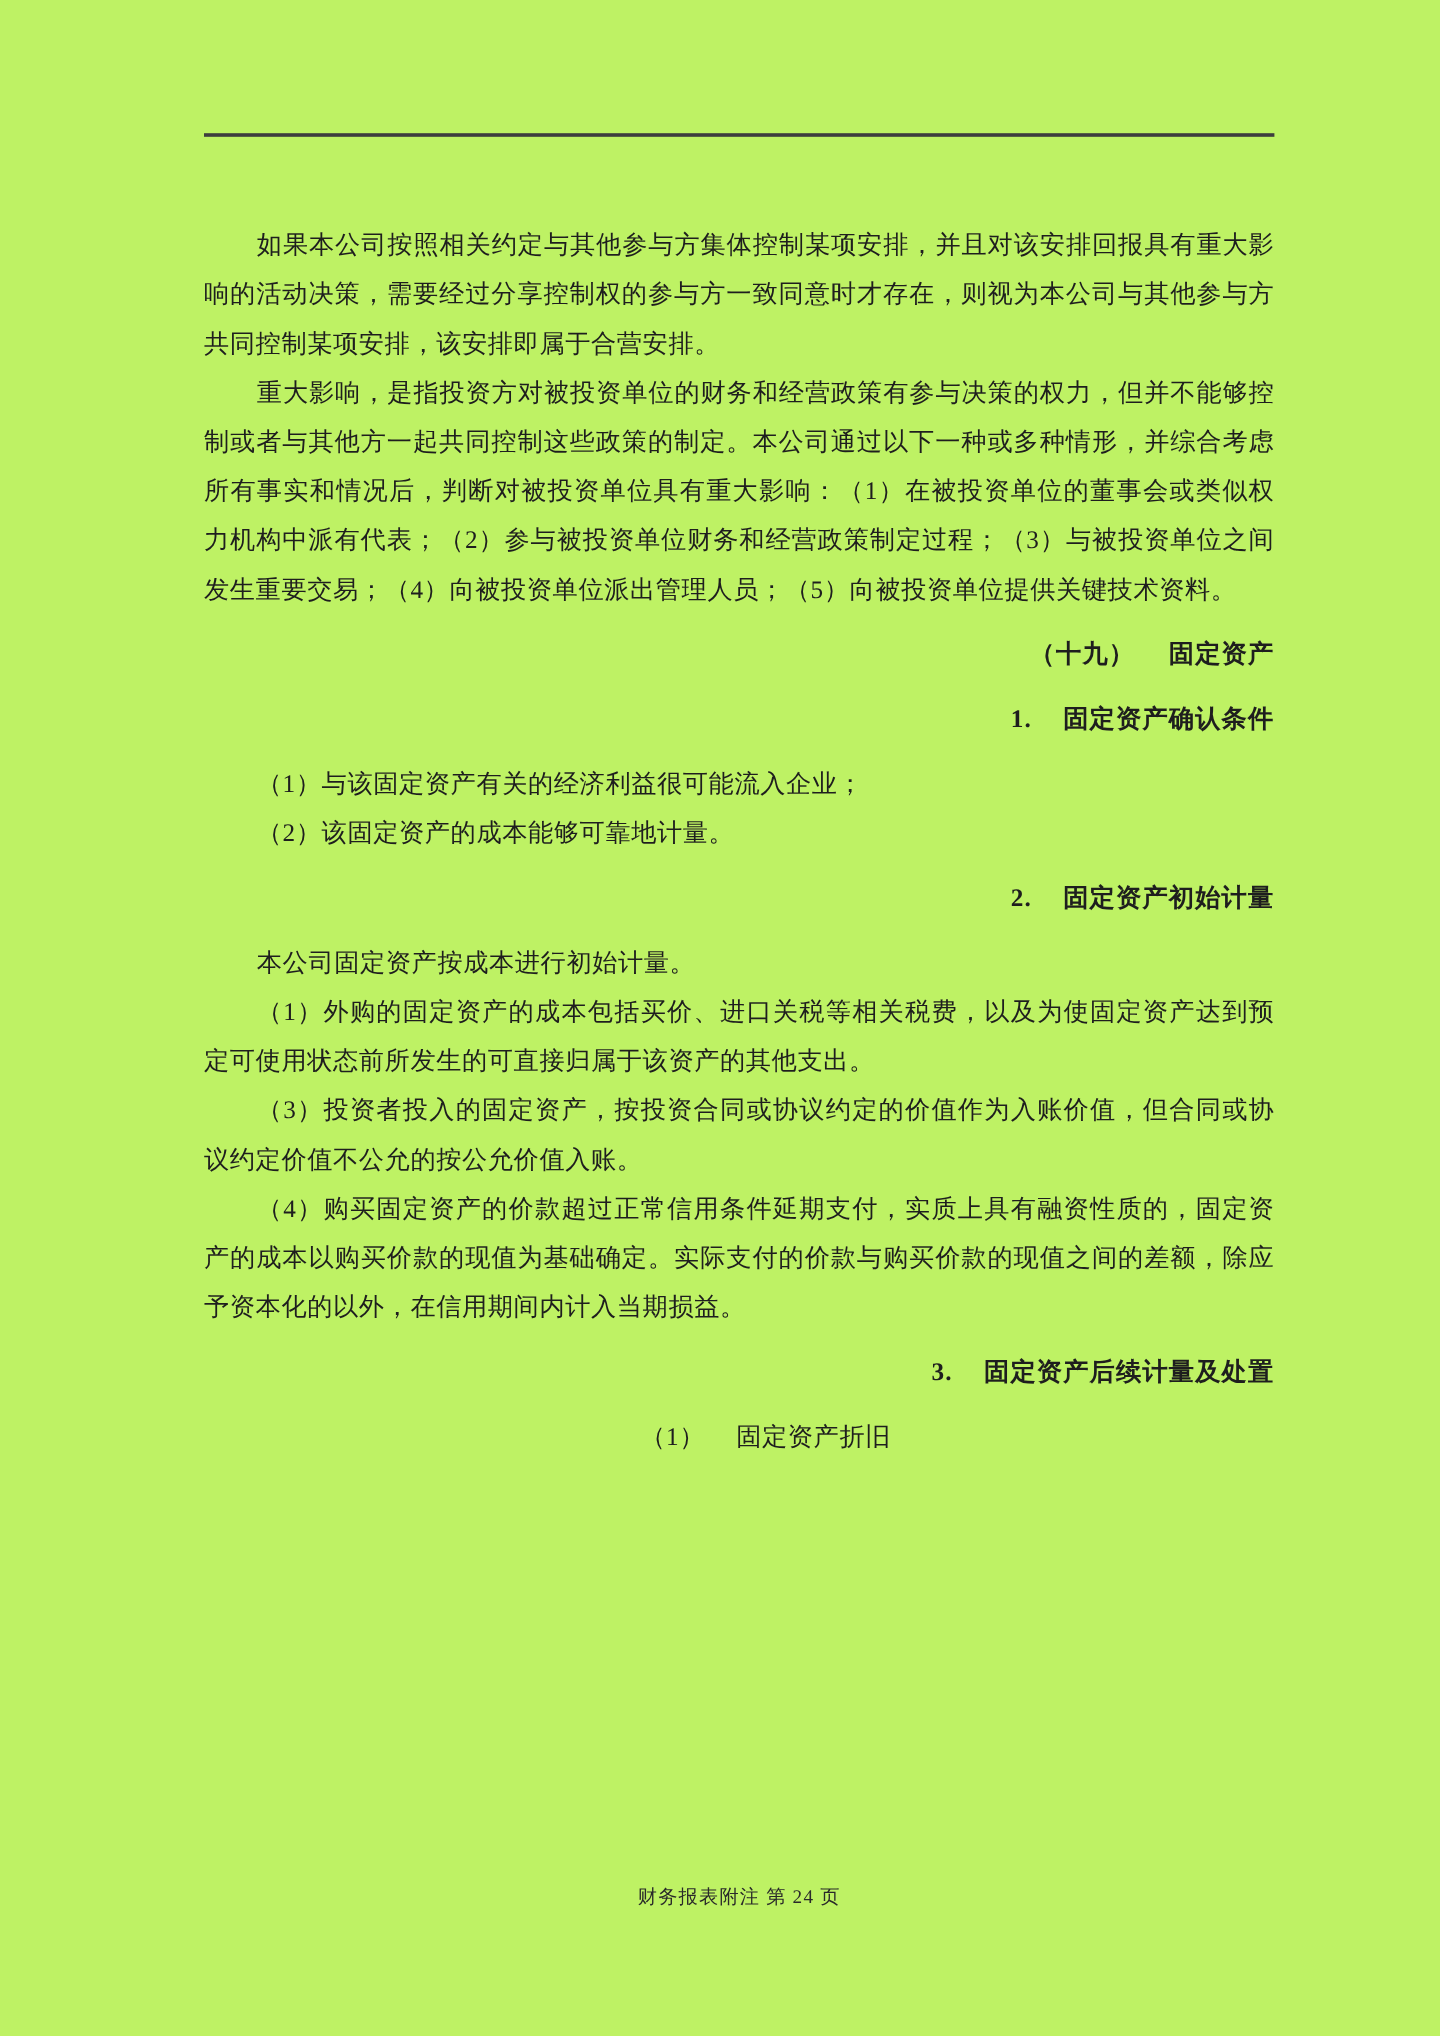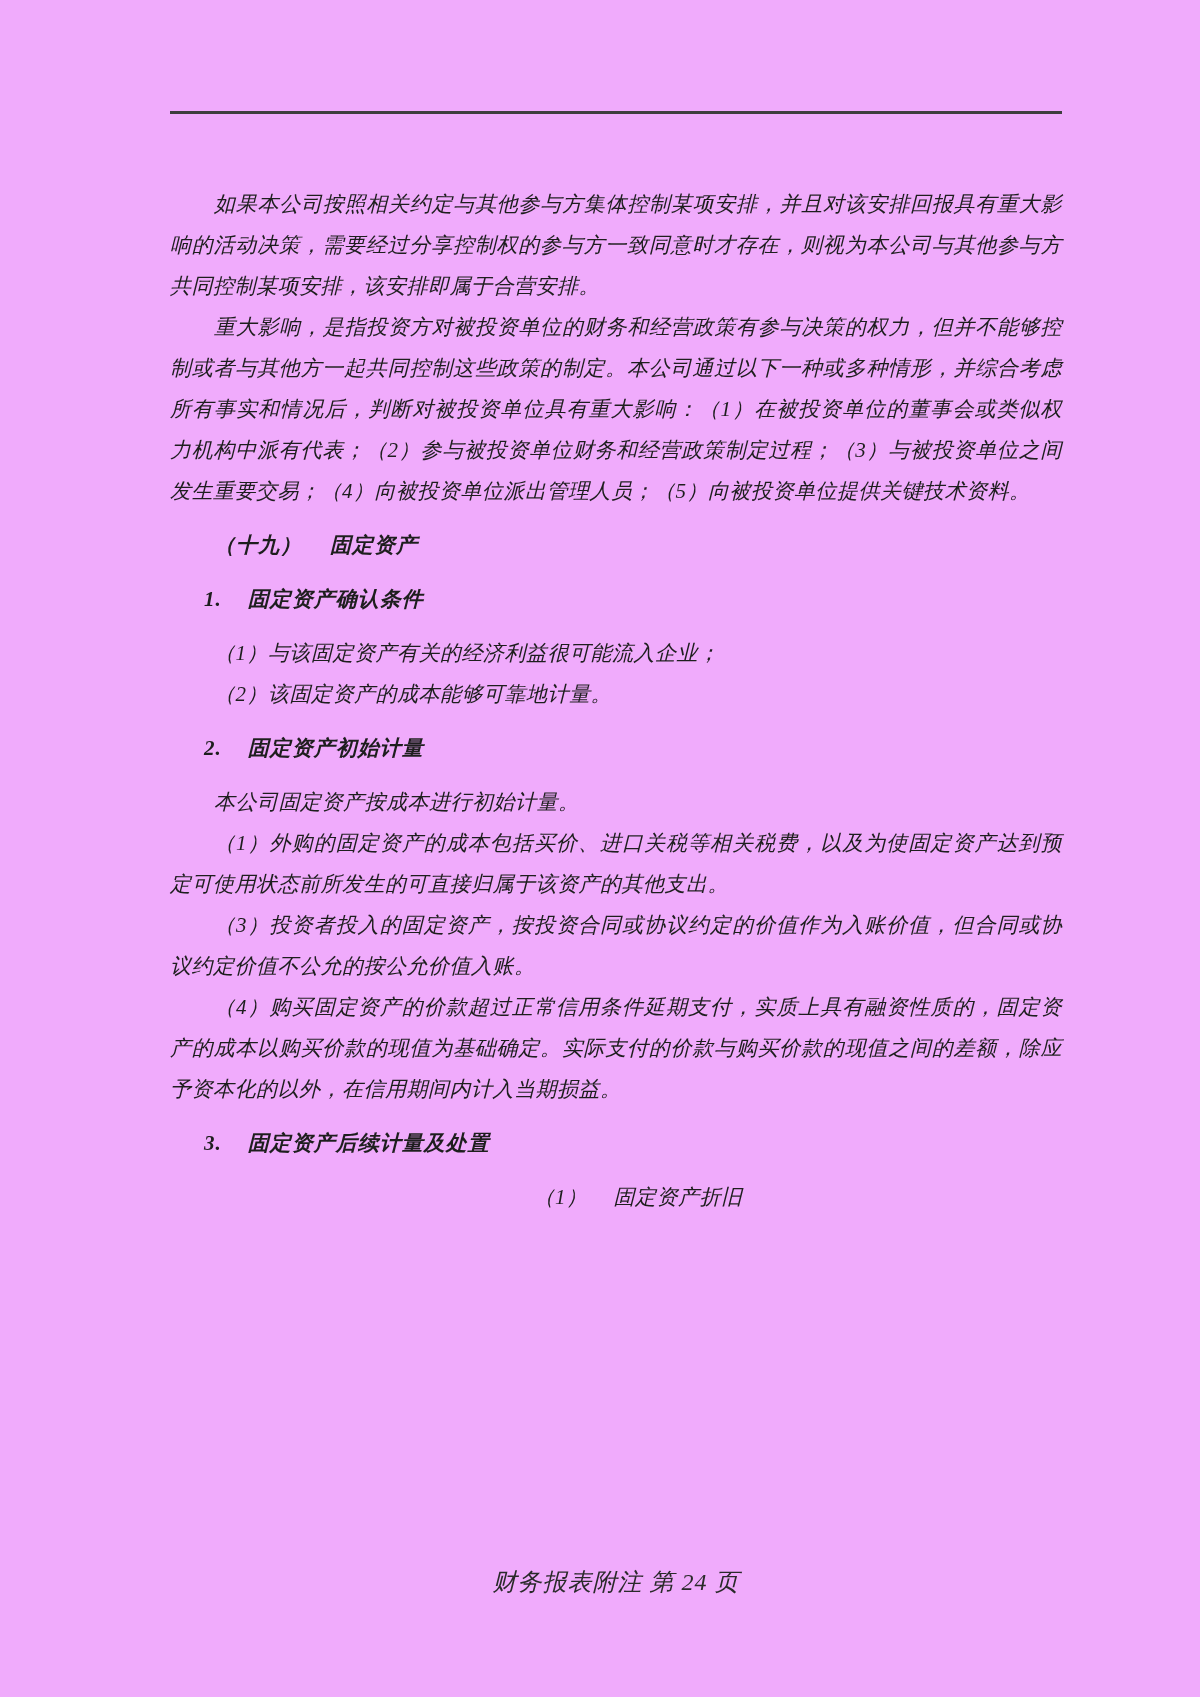--- a/index.html
+++ b/index.html
@@ -4,25 +4,24 @@
 <style>
   html, body {
     margin: 0;
     padding: 0;
     background: #ffffff;
   }
   .page {
     position: relative;
     width: 1200px;
     height: 1697px;
-    background: #f0abfc;
+    background: #bef264;
     overflow: hidden;
     font-family: "Liberation Serif", "DejaVu Serif", serif;
     color: #1e1e1e;
-    font-style: italic;
   }
   .header-rule {
     position: absolute;
     left: 170px;
     top: 111px;
     width: 892px;
     height: 3px;
     background: #3e3e3e;
   }
   .content {
@@ -38,21 +37,21 @@
     margin: 0;
     text-indent: 44px;
     letter-spacing: 0.5px;
   }
   .heading {
     margin: 13px 0;
     padding-left: 44px;
     text-indent: 0;
     font-weight: bold;
     letter-spacing: 1px;
-    text-align: left;
+    text-align: right;
   }
   .heading.sub {
     padding-left: 34px;
   }
   .heading .h-title {
     margin-left: 28px;
   }
   .heading.sub .h-title {
     margin-left: 26px;
   }
@@ -64,21 +63,21 @@
   }
   .item-line .h-title {
     margin-left: 26px;
   }
   .footer {
     position: absolute;
     left: 170px;
     top: 1568px;
     width: 892px;
     text-align: center;
-    font-size: 24px;
+    font-size: 16px;
     line-height: 28px;
     letter-spacing: 1px;
     color: #2a2a2a;
   }
 </style>
 </head>
 <body>
 
 <div class="page">
 

